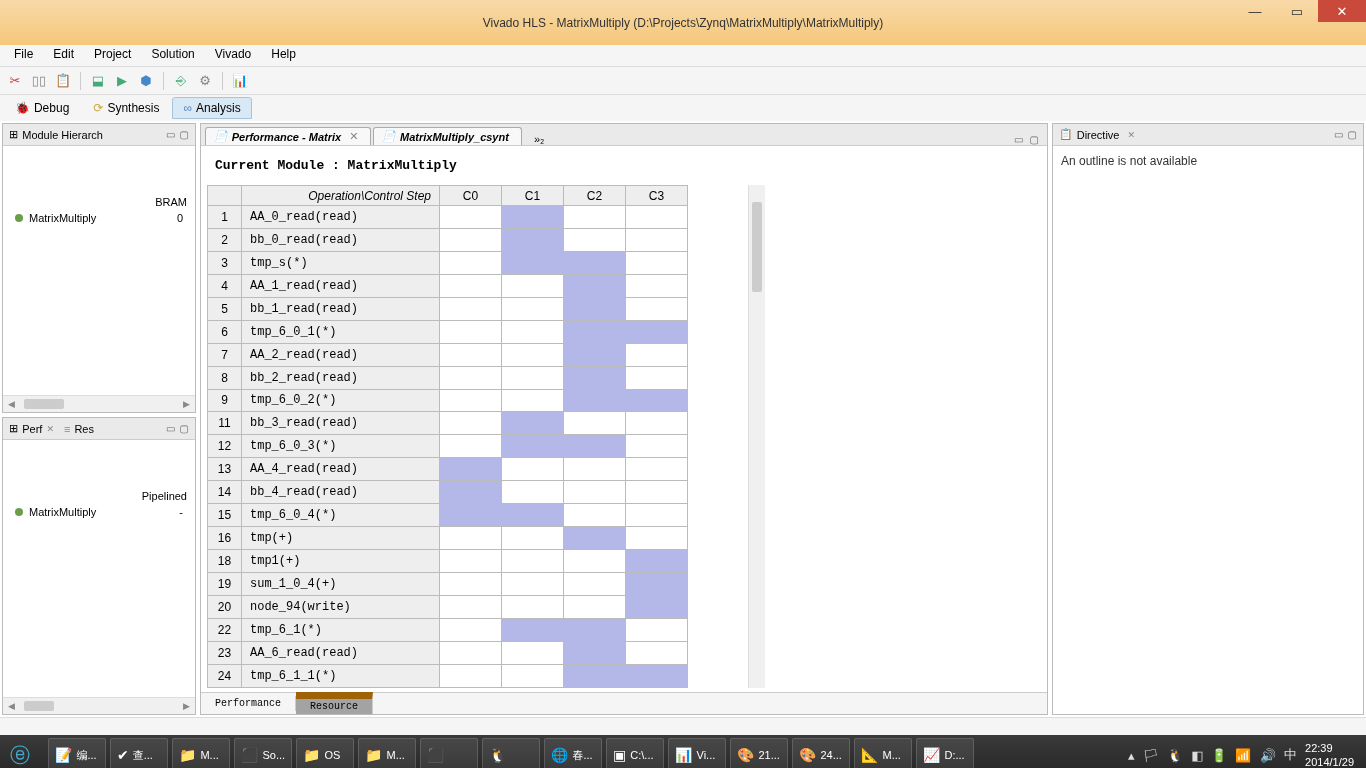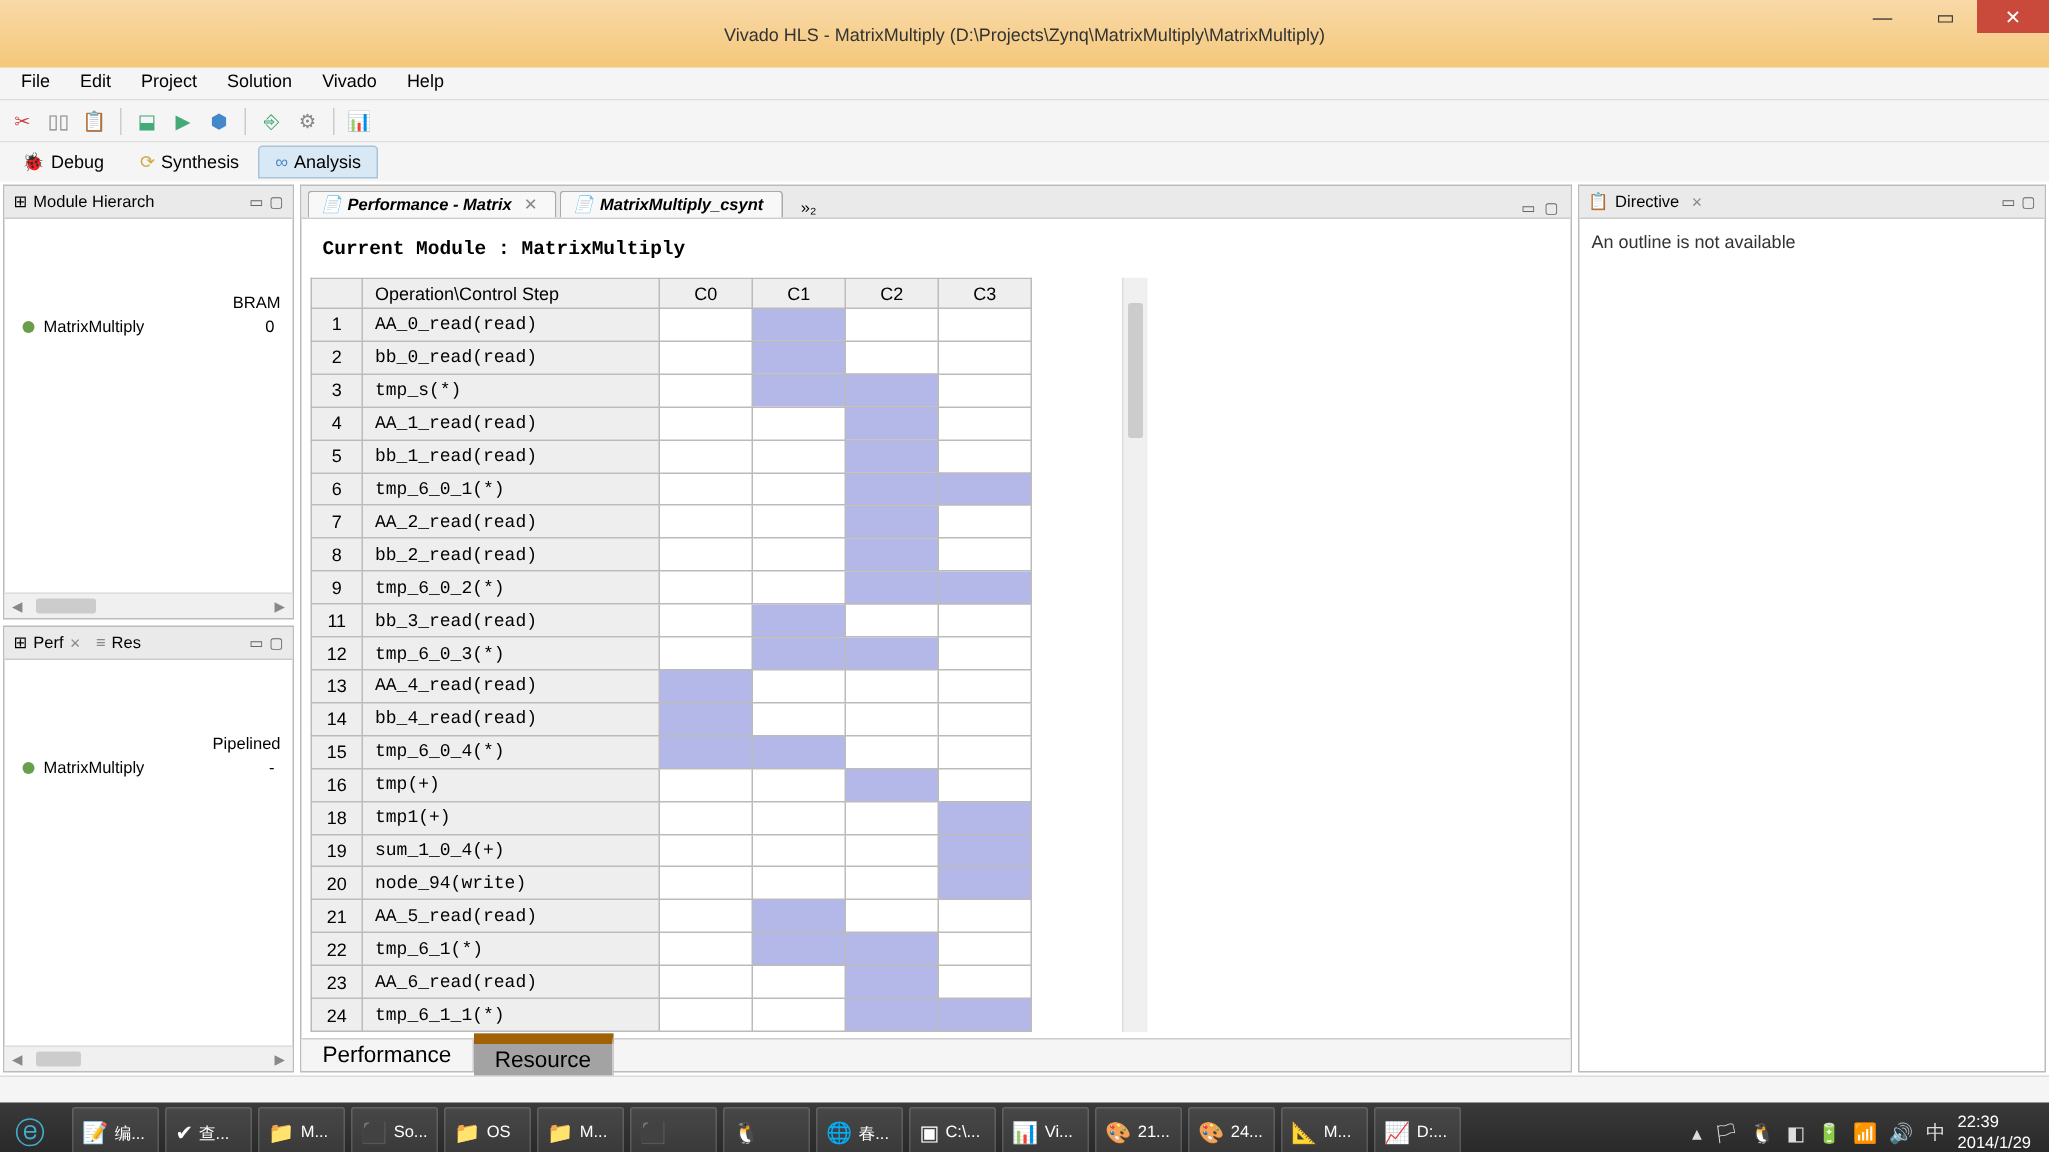--- a/index.html
+++ b/index.html
@@ -44,32 +44,32 @@
 .editor-tabs .more { margin-left: 4px; font-size: 11px; padding: 0 6px; }
 .editor-tabs .ctrls { margin-left: auto; display: flex; gap: 6px; font-size: 10px; color: #666; padding-right: 4px; }
 
 .module-label { padding: 12px 14px; font-family: "Courier New", monospace; font-weight: bold; font-size: 13px; }
 
 .schedule-table { flex: 1; overflow: auto; padding: 0 6px 4px 6px; display: flex; }
 table.sched { border-collapse: collapse; font-size: 12px; }
 table.sched th, table.sched td { border: 1px solid #bbb; height: 20px; }
 table.sched th { background: #eee; font-weight: normal; padding: 2px 8px; }
 table.sched th.rownum { width: 34px; }
-table.sched th.op { width: 198px; text-align: left; }
+table.sched th.op { width: 198px; text-align: right; font-style: italic; }
 table.sched th.c { width: 62px; }
 table.sched td.rownum { background: #eee; text-align: center; width: 34px; }
 table.sched td.op { background: #eee; padding: 2px 8px; font-family: "Courier New", monospace; width: 198px; }
 table.sched td.c { width: 62px; }
 table.sched td.fill { background: #b4b8e8; }
 
 .vscroll { width: 17px; background: #f0f0f0; border-left: 1px solid #ddd; display: flex; flex-direction: column; }
 .vscroll .vthumb { background: #ccc; margin: 17px 3px 0 3px; height: 90px; border-radius: 2px; }
 
 .bottom-tabs { height: 22px; border-top: 1px solid #ccc; background: #f5f5f5; display: flex; align-items: center; }
-.bottom-tab { padding: 2px 14px; border-right: 1px solid #ccc; font-size: 15px; }
+.bottom-tab { padding: 2px 14px; border-right: 1px solid #ccc; font-size: 10px; font-family: Liberation Mono, monospace; }
 .bottom-tab.active { background: #a3a3a3; border-top: 7px solid #a16207; margin-top: -1px; }
 
 .right-col { width: 312px; margin: 2px; border: 1px solid #bbb; background: #fff; display: flex; flex-direction: column; }
 .right-col .body-text { padding: 8px; font-size: 12px; color: #333; }
 
 .footer-bar { height: 18px; background: #f5f5f5; border-top: 1px solid #ddd; }
 
 .taskbar { height: 40px; background: linear-gradient(#3a3a3a,#262626); display: flex; align-items: center; padding: 0 4px; color: #fff; font-size: 11px; }
 .task-item { height: 34px; min-width: 58px; background: rgba(255,255,255,0.08); border: 1px solid rgba(255,255,255,0.15); margin-right: 4px; display: flex; align-items: center; padding: 0 6px; gap: 4px; border-radius: 2px; overflow: hidden; }
 .task-item.ie { background: transparent; border: none; min-width: 40px; }
@@ -362,28 +362,20 @@
             </tr>
             <tr>
               <td class="rownum">20</td>
               <td class="op">node_94(write)</td>
               <td class="c"></td>
               <td class="c"></td>
               <td class="c"></td>
               <td class="c fill"></td>
             </tr>
             <tr>
-              <td class="rownum">21</td>
-              <td class="op">AA_5_read(read)</td>
-              <td class="c"></td>
-              <td class="c fill"></td>
-              <td class="c"></td>
-              <td class="c"></td>
-            </tr>
-            <tr>
               <td class="rownum">22</td>
               <td class="op">tmp_6_1(*)</td>
               <td class="c"></td>
               <td class="c fill"></td>
               <td class="c fill"></td>
               <td class="c"></td>
             </tr>
             <tr>
               <td class="rownum">23</td>
               <td class="op">AA_6_read(read)</td>

